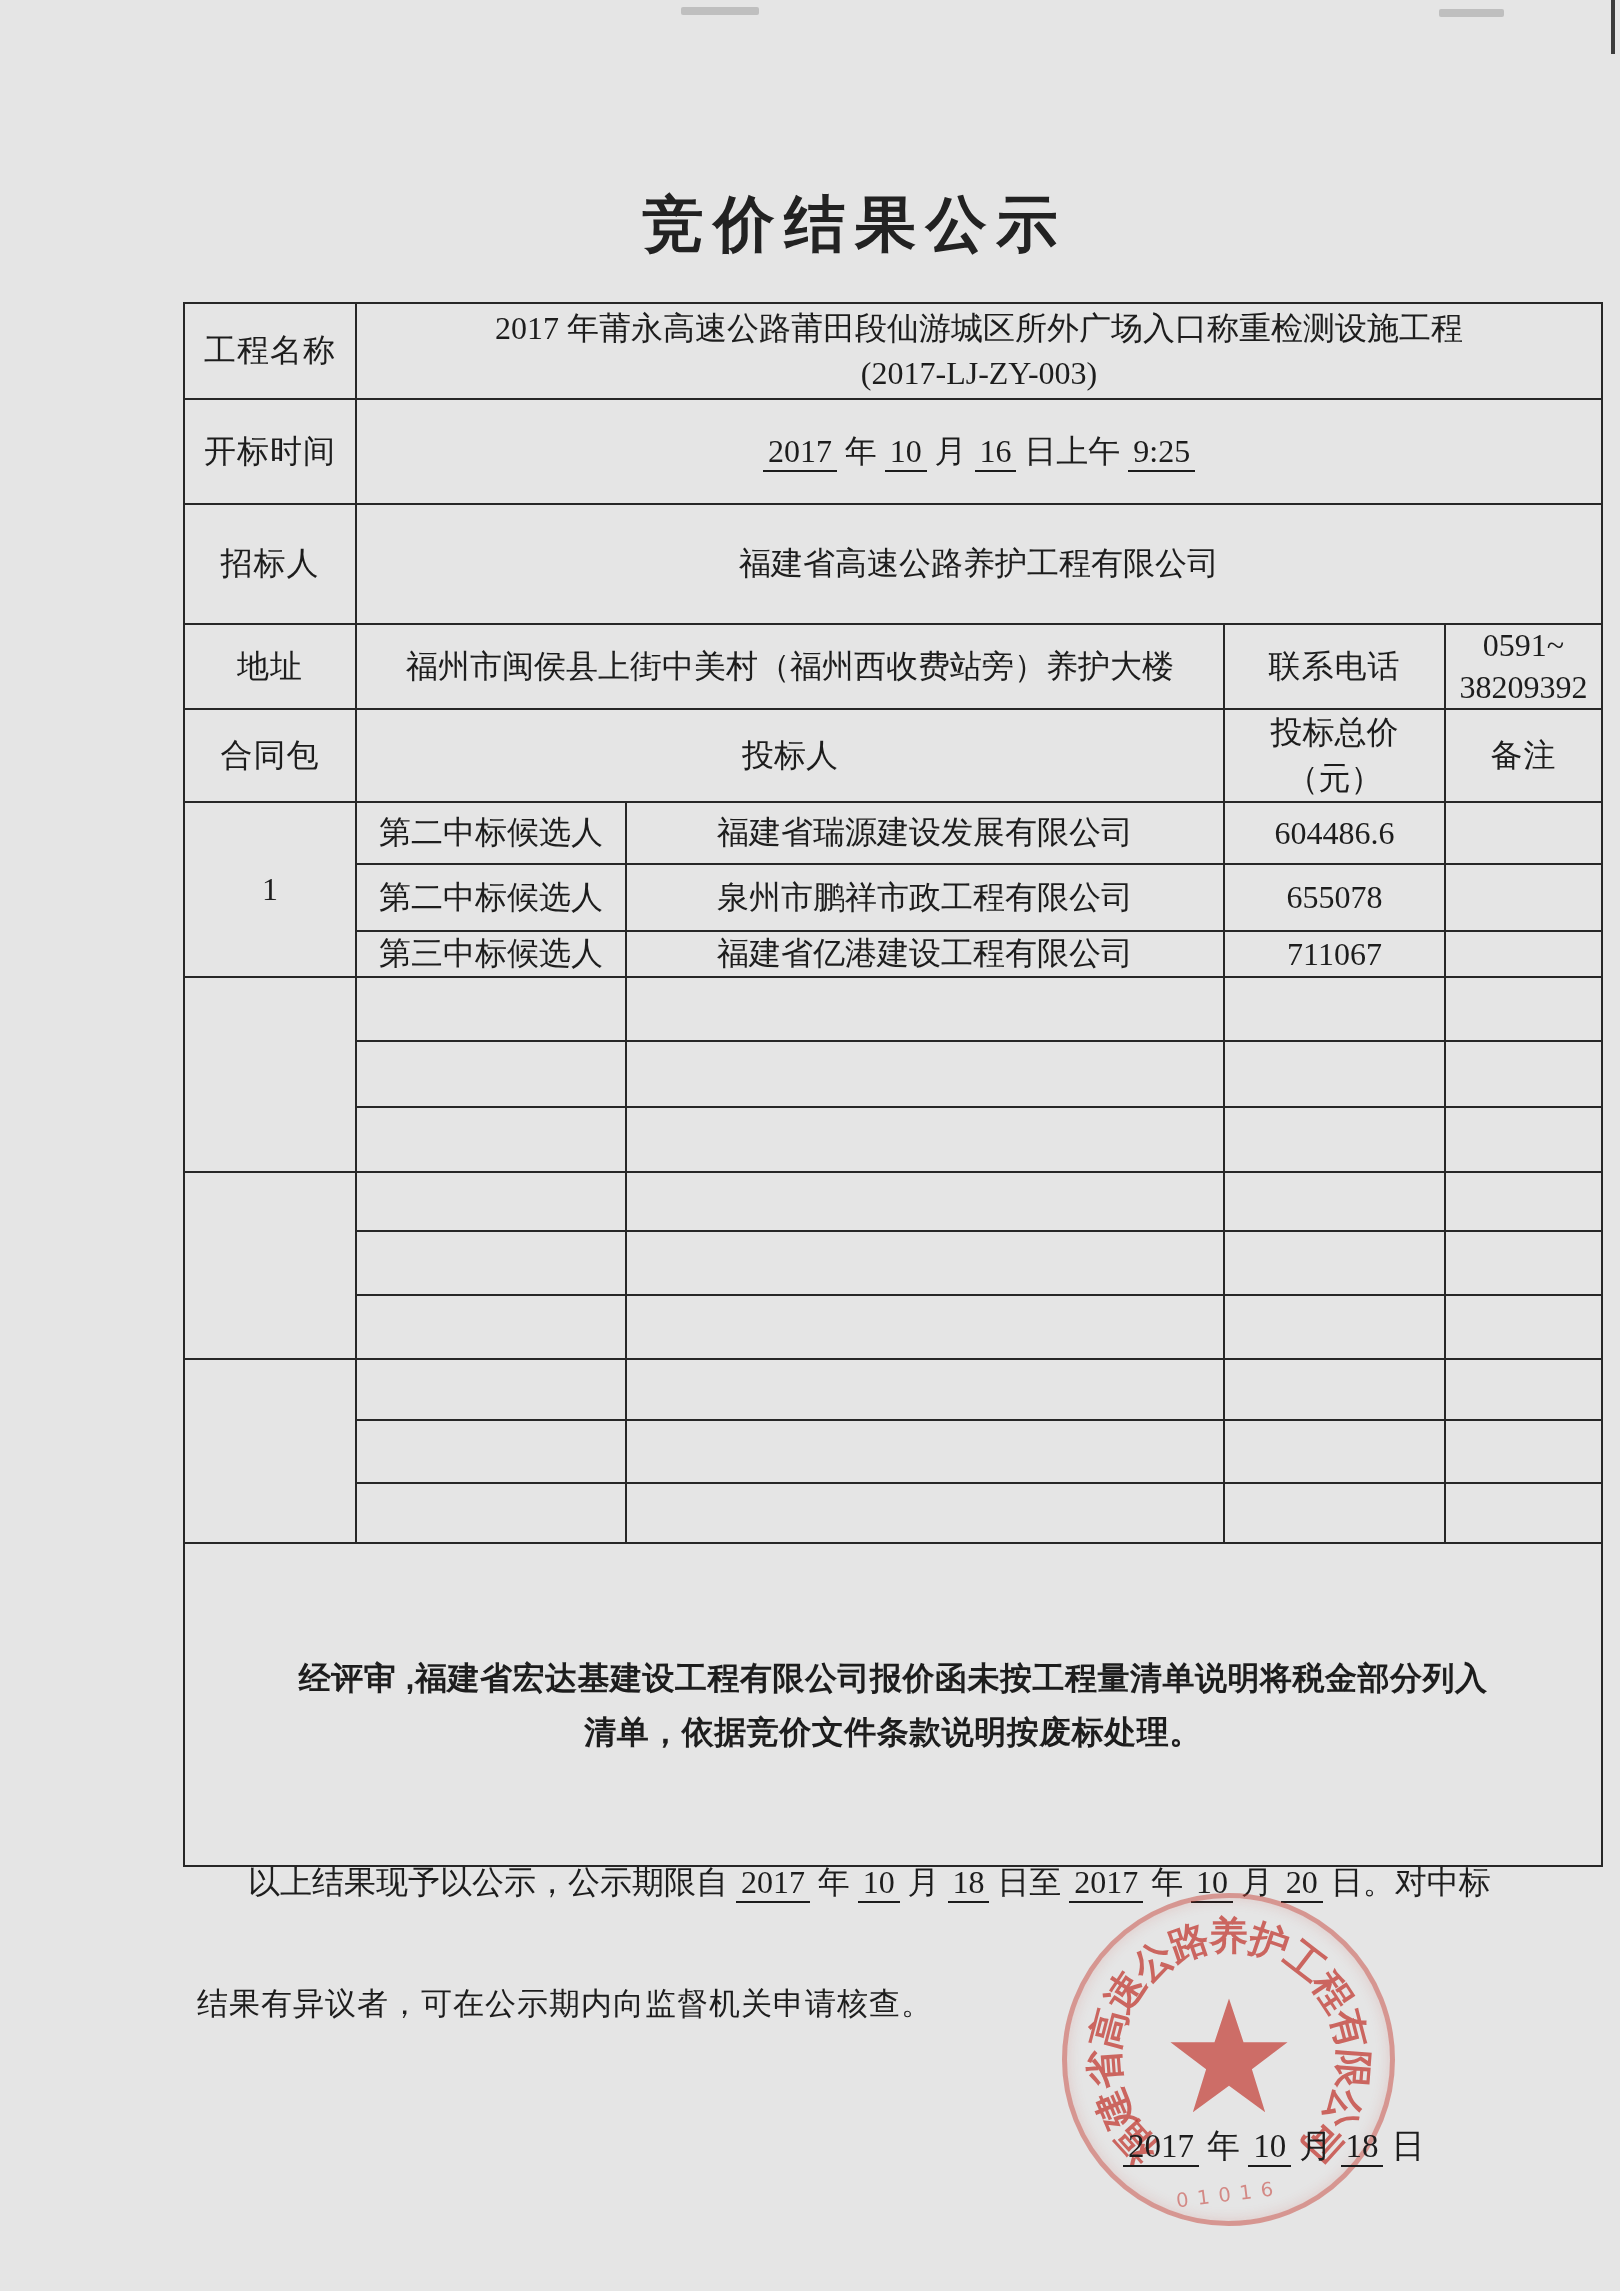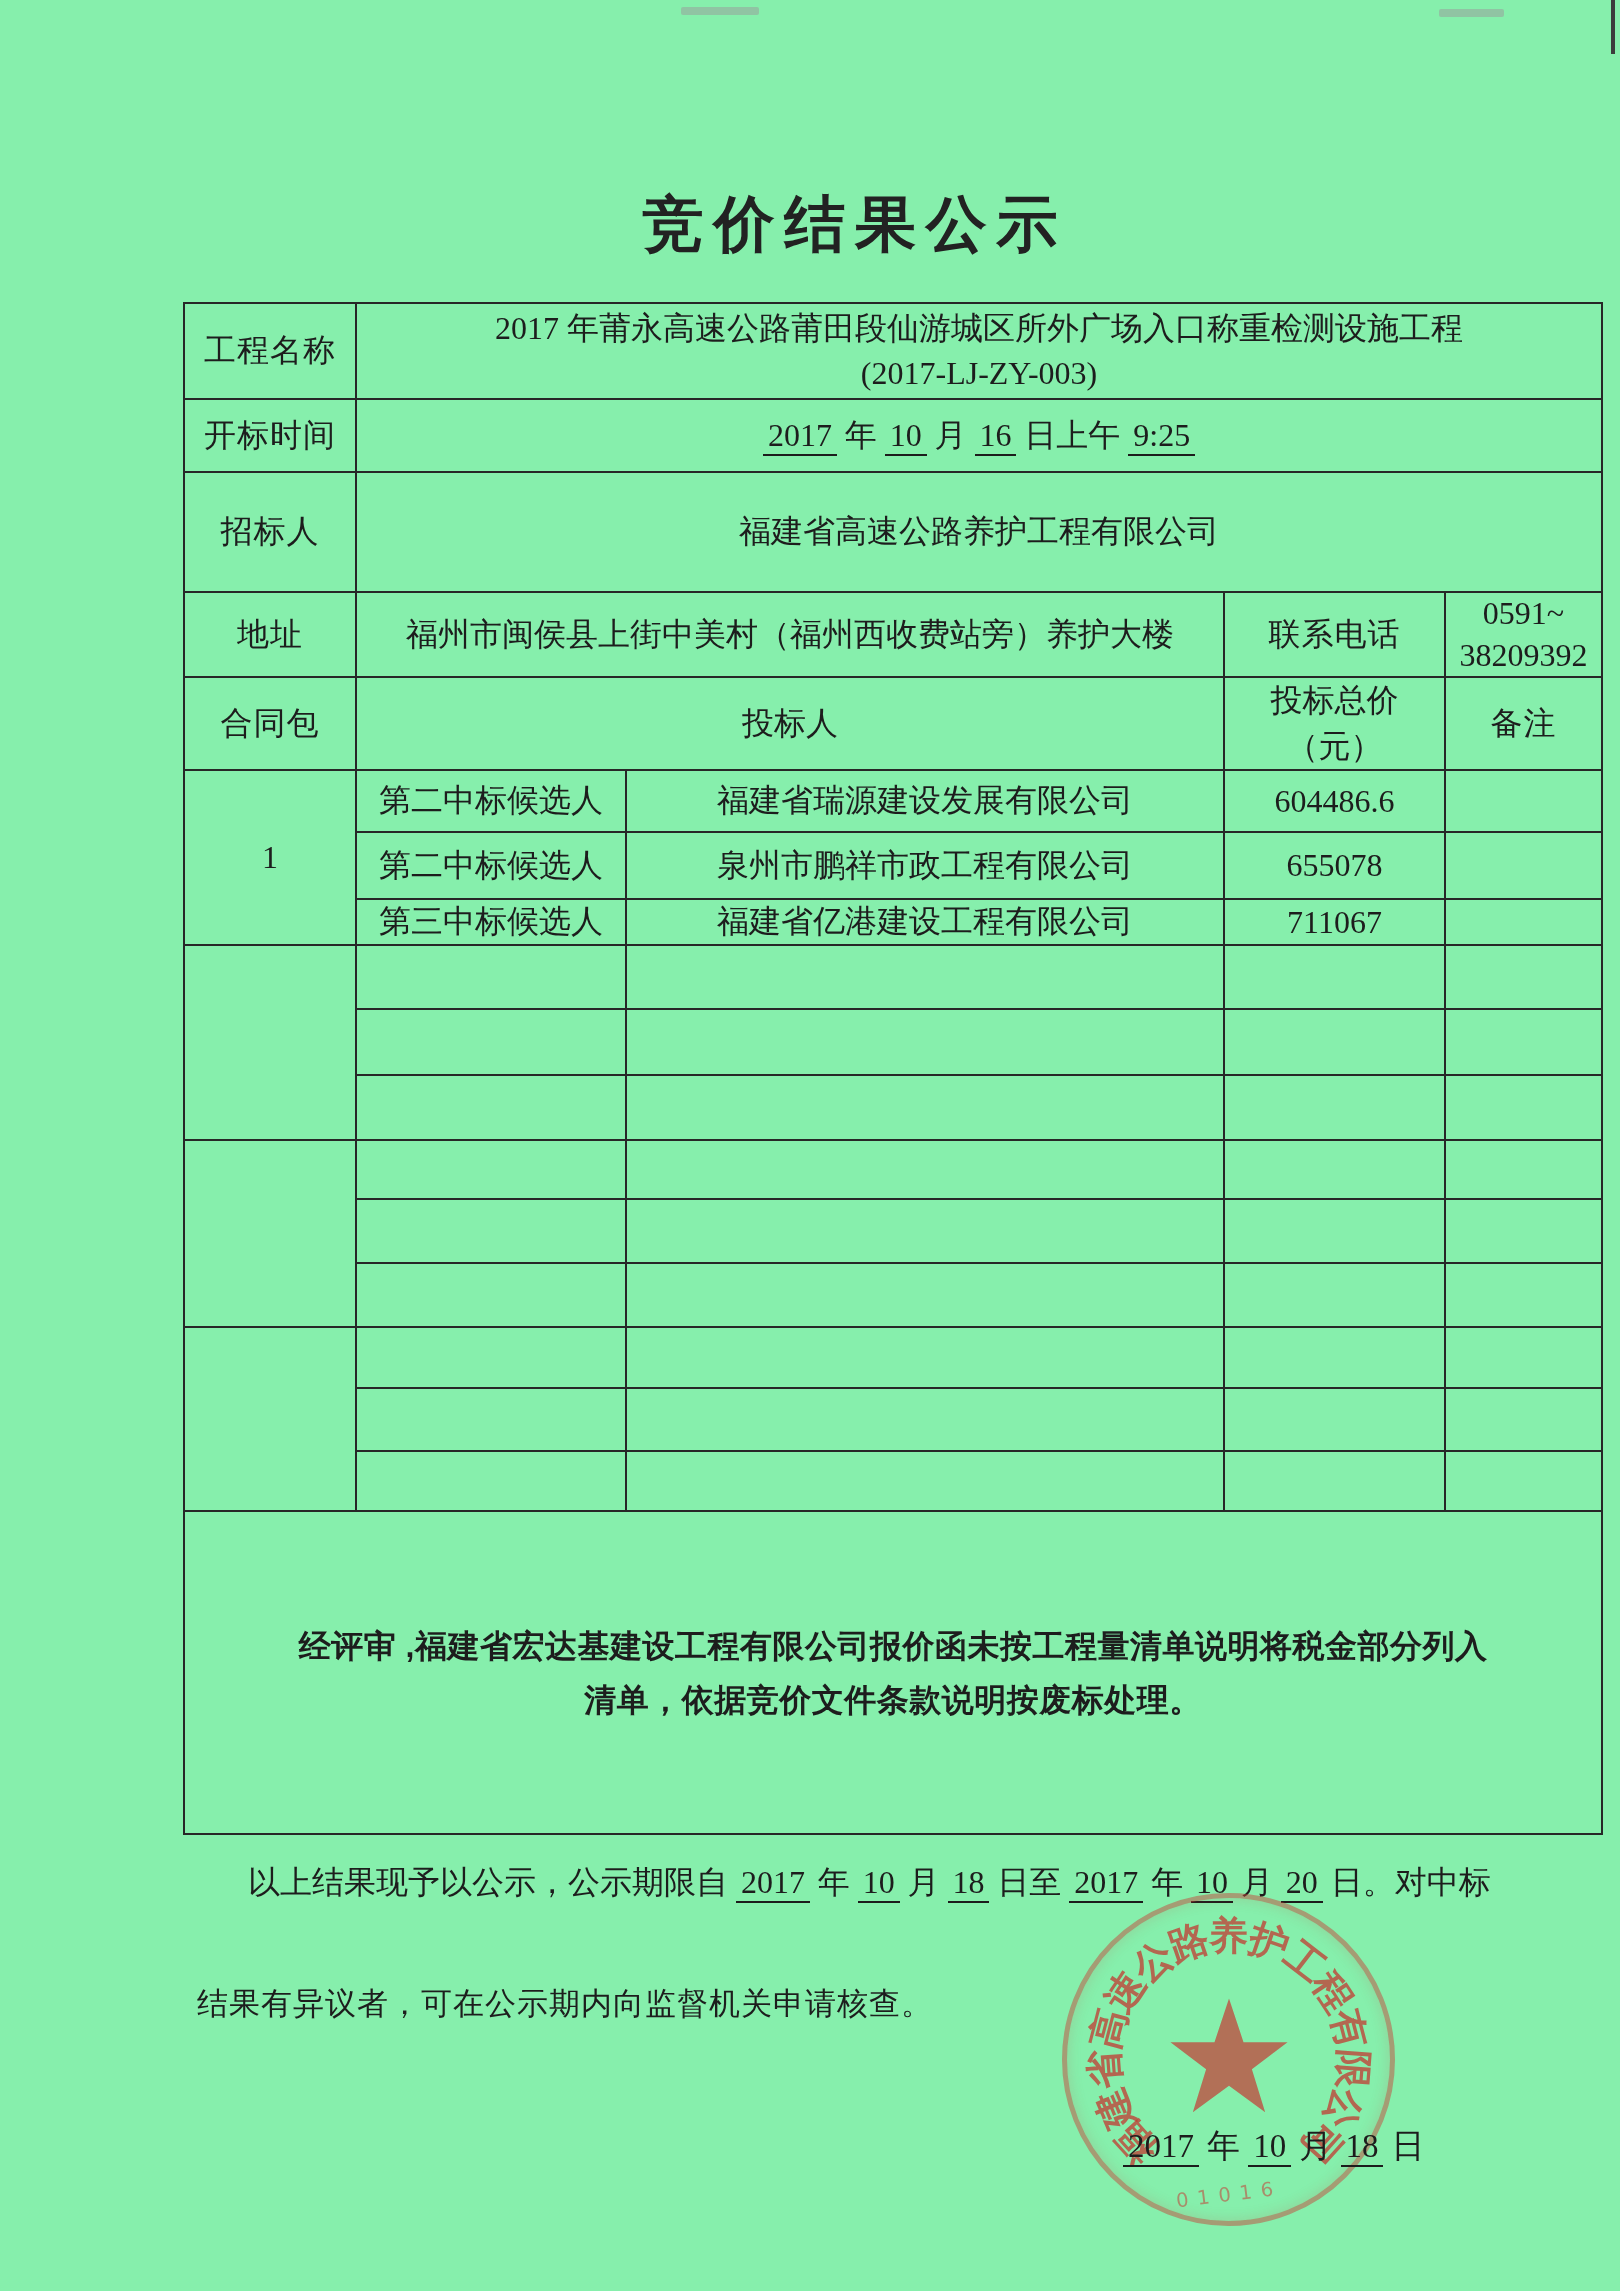--- a/index.html
+++ b/index.html
@@ -1,19 +1,19 @@
 <!DOCTYPE html>
 <html><head>
 <meta charset="utf-8">
 <style>
   html,body{margin:0;padding:0;background:#ffffff;}
   .page{
     position:relative;
     width:1620px;height:2292px;
-    background:#86efac;
+    background:#e5e5e5;
     font-family:"Liberation Serif","DejaVu Serif",serif;
     color:#1d1d1d;
     overflow:hidden;
   }
   
   .smudge{position:absolute;background:#9a9a9a;opacity:.5;border-radius:2px;}
   .edge-tick{position:absolute;background:#3c3c3c;}
 
   .doc-title{
     position:absolute;
@@ -116,21 +116,21 @@
         <tr style="height:96px">
       <td class="lbl">工程名称</td>
       <td colspan="4">
         <div class="two-line">
           <div>2017 年莆永高速公路莆田段仙游城区所外广场入口称重检测设施工程</div>
           <div>(2017-LJ-ZY-003)</div>
         </div>
       </td>
     </tr>
 
-    <tr style="height:73px">
+    <tr style="height:105px">
       <td class="lbl">开标时间</td>
       <td colspan="4"><span class="u">2017</span><span> 年 </span><span class="u">10</span><span> 月 </span><span class="u">16</span><span> 日上午 </span><span class="u">9:25</span></td>
     </tr>
 
     <tr style="height:120px">
       <td class="lbl">招标人</td>
       <td colspan="4">福建省高速公路养护工程有限公司</td>
     </tr>
 
     <tr style="height:84px">

